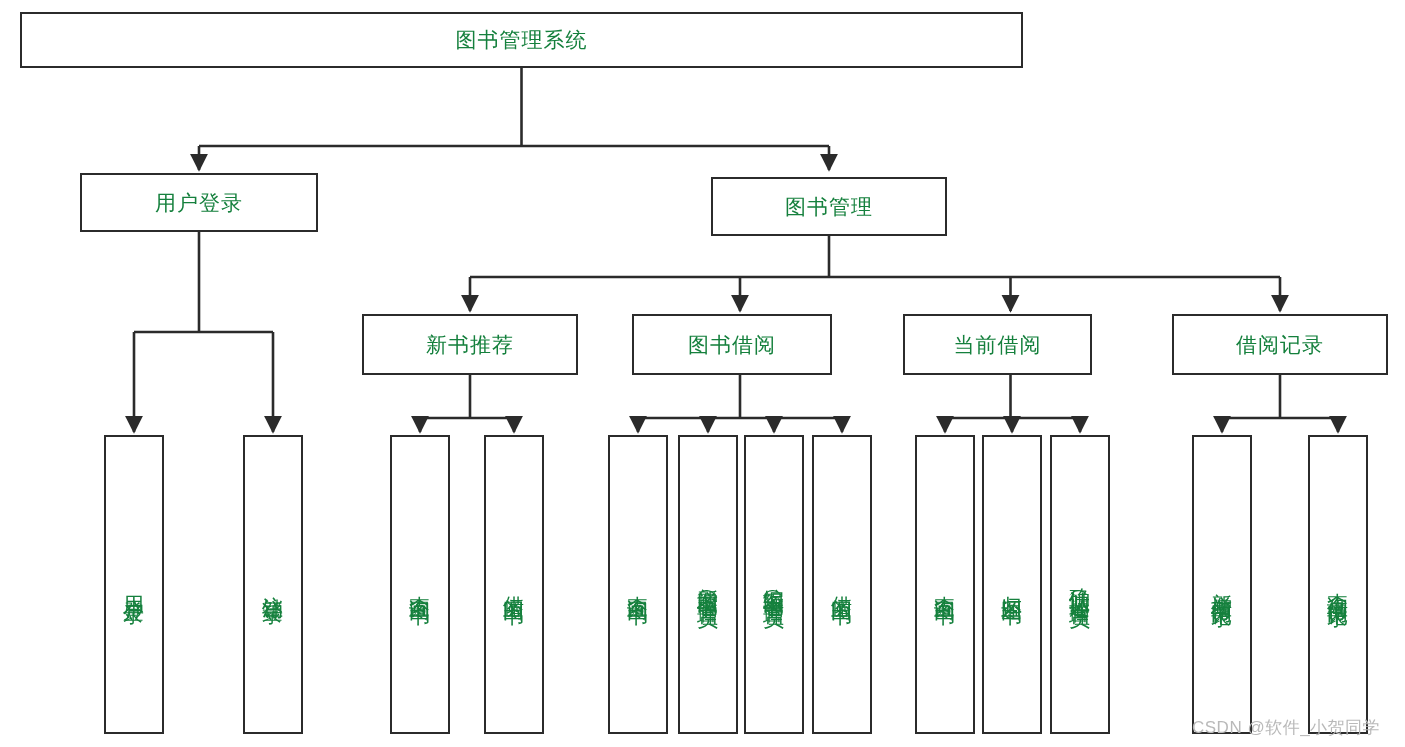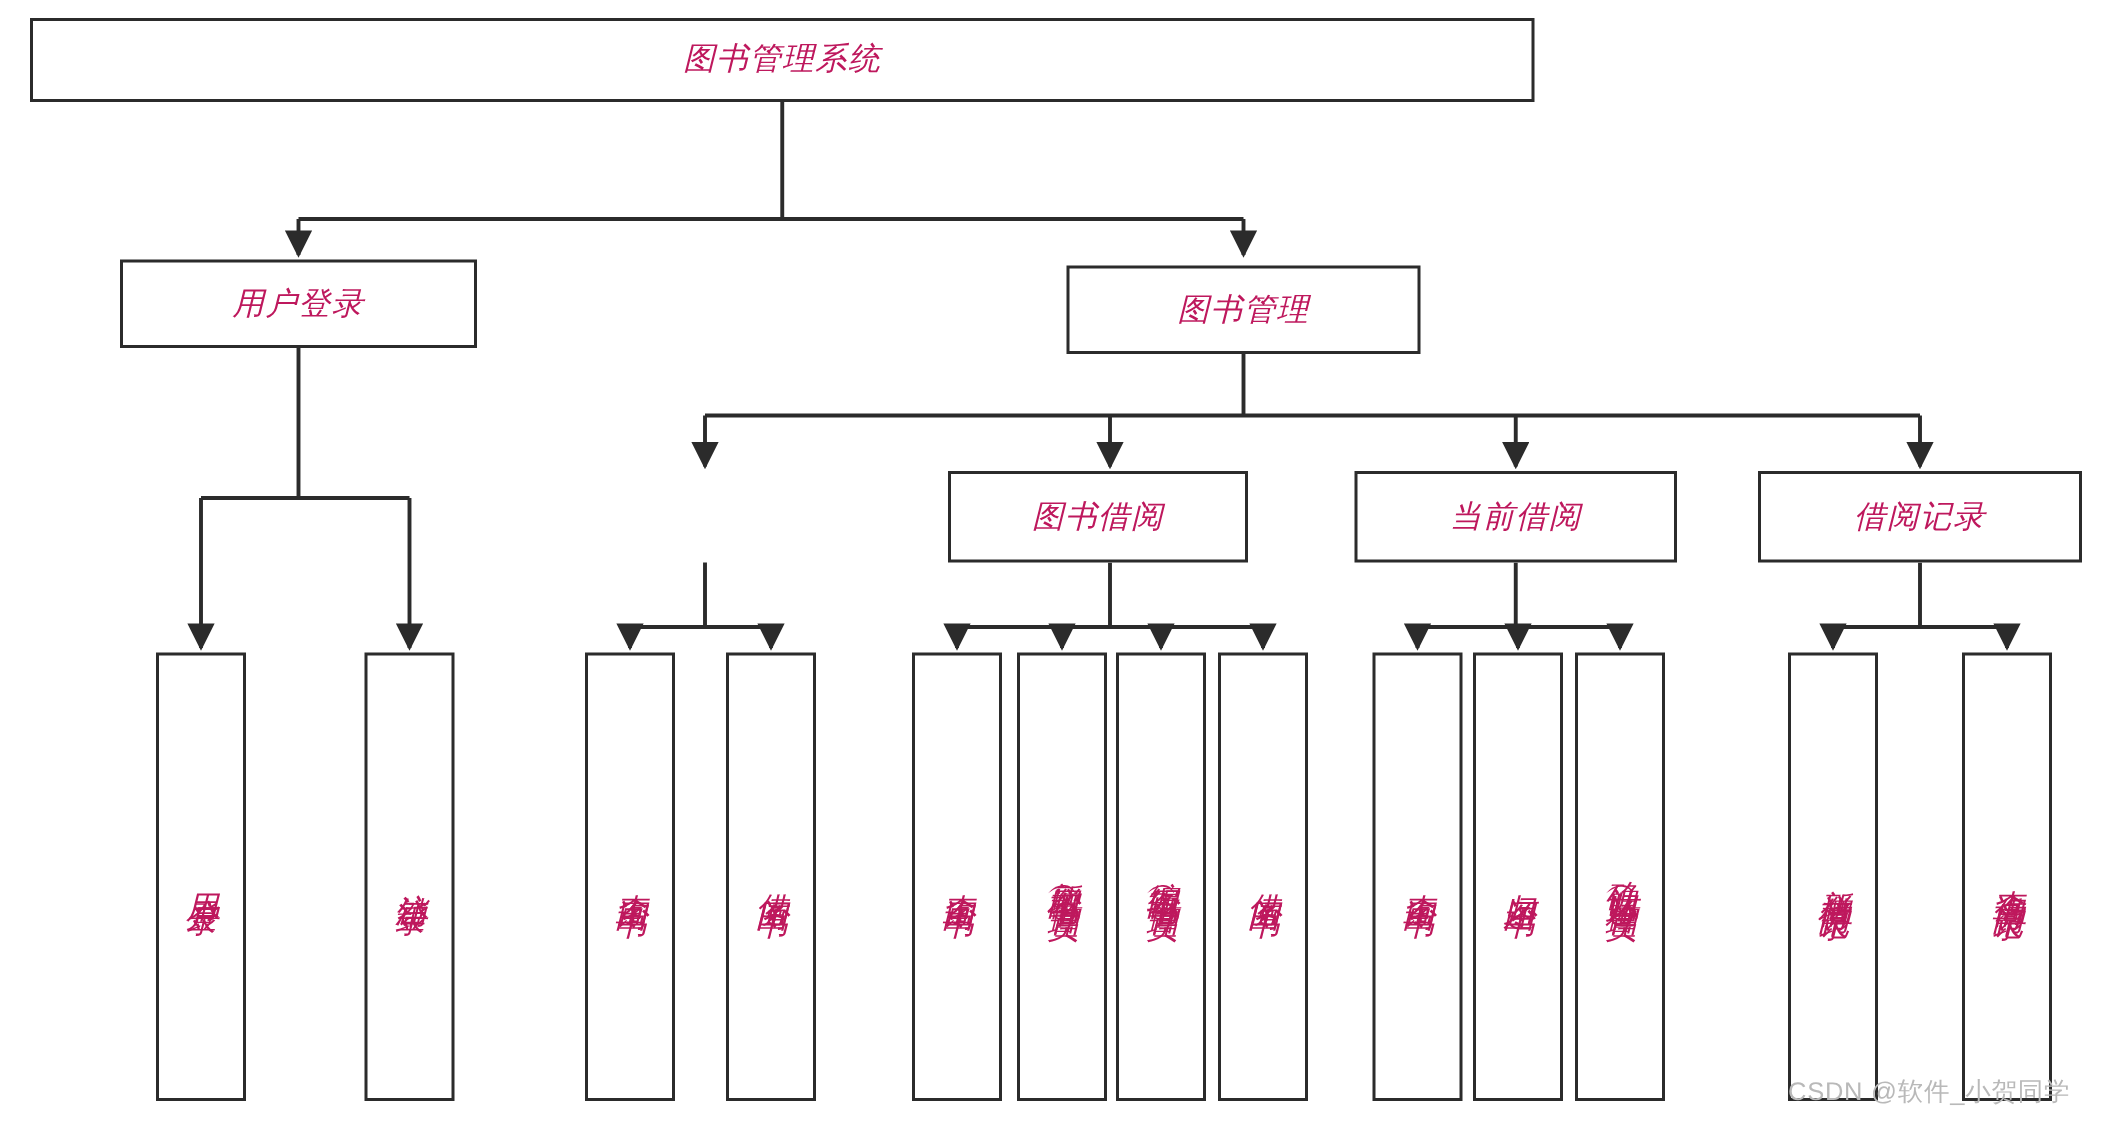--- a/index.html
+++ b/index.html
@@ -26,23 +26,22 @@
     pointer-events: none;
   }
   .node {
     position: absolute;
     box-sizing: border-box;
     background: #ffffff;
     border: 2px solid #2b2b2b;
     display: flex;
     align-items: center;
     justify-content: center;
-    color: #be185d;
+    color: #15803d;
     text-align: center;
-    font-style: italic;
   }
   .node.horiz {
     font-size: 21px;
     letter-spacing: 1px;
     line-height: 1.2;
   }
   .node.vert {
     writing-mode: vertical-rl;
     text-orientation: upright;
     font-size: 21px;
@@ -118,26 +117,29 @@
   </div>
 
   <div class="node horiz" style="left: 80px; top: 173px; width: 238px; height: 59px;">
     <span>用户登录</span>
   </div>
 
   <div class="node horiz" style="left: 711px; top: 177px; width: 236px; height: 59px;">
     <span>图书管理</span>
   </div>
 
+  <div class="node horiz" style="left: 362px; top: 314px; width: 216px; height: 61px;">
+    <span>新书推荐</span>
+  </div>
 
   <div class="node horiz" style="left: 632px; top: 314px; width: 200px; height: 61px;">
     <span>图书借阅</span>
   </div>
 
-  <div class="node horiz" style="left: 903px; top: 314px; width: 215px; height: 61px;">
+  <div class="node horiz" style="left: 903px; top: 314px; width: 189px; height: 61px;">
     <span>当前借阅</span>
   </div>
 
   <div class="node horiz" style="left: 1172px; top: 314px; width: 216px; height: 61px;">
     <span>借阅记录</span>
   </div>
 
   <div class="node vert" style="left: 104px; top: 435px; width: 60px; height: 299px;">
     <span class="vlabel">用户登录</span>
   </div>

